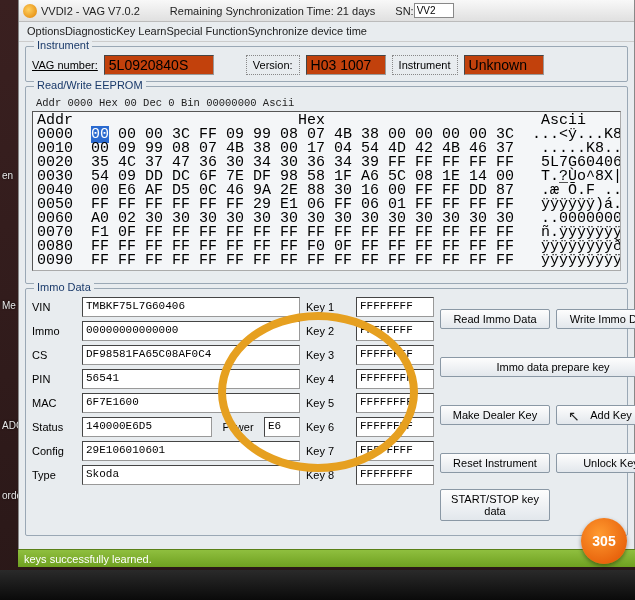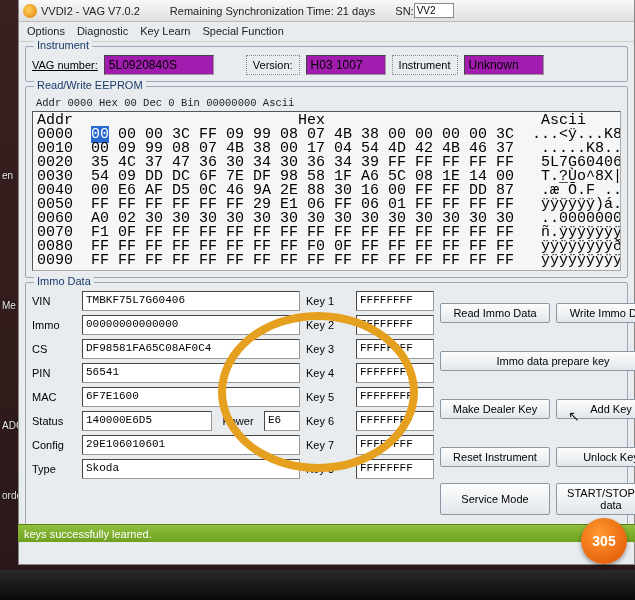--- a/index.html
+++ b/index.html
@@ -54,21 +54,21 @@
   .titlebar .sn-in {
     width: 40px; height: 15px;
     border: 1px solid #888;
     background: #fff;
     font-size: 10px;
     padding: 0 2px;
   }
   .menubar {
     height: 20px;
     display: flex;
-    gap: 12px;
+    gap: 0;
     padding: 3px 8px 0 8px;
     font-size: 11px;
     color: #222;
     border-bottom: 1px solid #ccc;
   }
   .menubar span { cursor: default; }
   .groupbox {
     border: 1px solid #9aa8b5;
     margin: 4px 6px;
     padding: 8px 6px 6px 6px;
@@ -84,24 +84,24 @@
     color: #1a3a6a;
   }
   .instr-row {
     display: flex;
     align-items: center;
     gap: 6px;
   }
   .instr-row label { white-space: nowrap; text-decoration: underline; }
   .txt {
     border: 1px inset #999;
-    background: #a21caf;
+    background: #c2410c;
     height: 20px;
     padding: 0 4px;
-    font-size: 12px;
+    font-size: 14px;
     font-family: inherit;
   }
   .dashbox {
     border: 1px dotted #888;
     padding: 2px 6px;
     height: 20px;
     display: inline-flex;
     align-items: center;
     background: #e8ecef;
   }
@@ -151,21 +151,21 @@
     align-items: center;
     justify-content: center;
     cursor: default;
     border-radius: 2px;
     padding: 0 2px;
   }
   .btn.small { height: 20px; }
   .statusbar {
     position: absolute;
     left: 18px;
-    top: 524px;
+    top: 549px;
     width: 617px;
     height: 18px;
     background: linear-gradient(#8fbf3f, #6fa020);
     color: #fff;
     font-size: 11px;
     display: flex;
     align-items: center;
     padding: 0 6px;
     border-top: 1px solid #5a8018;
   }
@@ -227,36 +227,37 @@
     <span style="width:20px"></span>
     <span>SN:</span>
     <input class="sn-in" value="VV2" style="">
   </div>
 
   <div class="menubar">
     <span>Options</span>
     <span>Diagnostic</span>
     <span>Key Learn</span>
     <span>Special Function</span>
+    <span>Synchronize device time</span>
   </div>
 
   <div class="groupbox">
     <span class="legend">Instrument</span>
     <div class="instr-row">
       <label>VAG number:</label>
       <input class="txt" style="width: 110px;" value="5L0920840S">
       <span style="width:20px"></span>
       <span class="dashbox">Version:</span>
       <input class="txt" style="width: 80px;" value="H03 1007">
       <span class="dashbox">Instrument</span>
       <input class="txt" style="width: 80px;" value="Unknown">
     </div>
   </div>
 
-  <div class="groupbox" style="padding-bottom:6px">
+  <div class="groupbox" style="padding-bottom:12px">
     <span class="legend">Read/Write EEPROM</span>
     <div class="hexhdr">Addr  0000  Hex  00  Dec    0  Bin  00000000  Ascii</div>
     <div class="hexview" id="hexview">Addr                         Hex                        Ascii
 0000  <span class="sel">00</span> 00 00 3C FF 09 99 08 07 4B 38 00 00 00 00 3C  ...&lt;ÿ...K8....&lt;
 0010  00 09 99 08 07 4B 38 00 17 04 54 4D 42 4B 46 37   .....K8...TMBKF7
 0020  35 4C 37 47 36 30 34 30 36 34 39 FF FF FF FF FF   5L7G6040649ÿÿÿÿÿ
 0030  54 09 DD DC 6F 7E DF 98 58 1F A6 5C 08 1E 14 00   T.?Ùo^8X|....
 0040  00 E6 AF D5 0C 46 9A 2E 88 30 16 00 FF FF DD 87   .æ¯Õ.F ...ÿÿ
 0050  FF FF FF FF FF FF 29 E1 06 FF 06 01 FF FF FF FF   ÿÿÿÿÿÿ)á.ÿ..ÿÿÿF
 0060  A0 02 30 30 30 30 30 30 30 30 30 30 30 30 30 30   ..00000000000000
@@ -312,21 +313,20 @@
       <div class="ro">FFFFFFFF</div>
       <div class="btn" style="grid-row:span 2">Reset Instrument</div>
       <div class="btn" style="grid-row:span 2">Unlock Key</div>
 
       <label>Type</label>
       <div class="ro" style="grid-column:2/5">Skoda</div>
       <label>Key 8</label>
       <div class="ro">FFFFFFFF</div>
 
       <div style="grid-column:1/7"></div>
-      <div class="btn small" style="height:32px">Service Mode</div>
       <div class="btn small" style="height:32px">START/STOP key data</div>
     </div>
   </div>
 
 </div>
 
 <div class="statusbar">
   <span>keys successfully learned.</span>
 </div>
 

